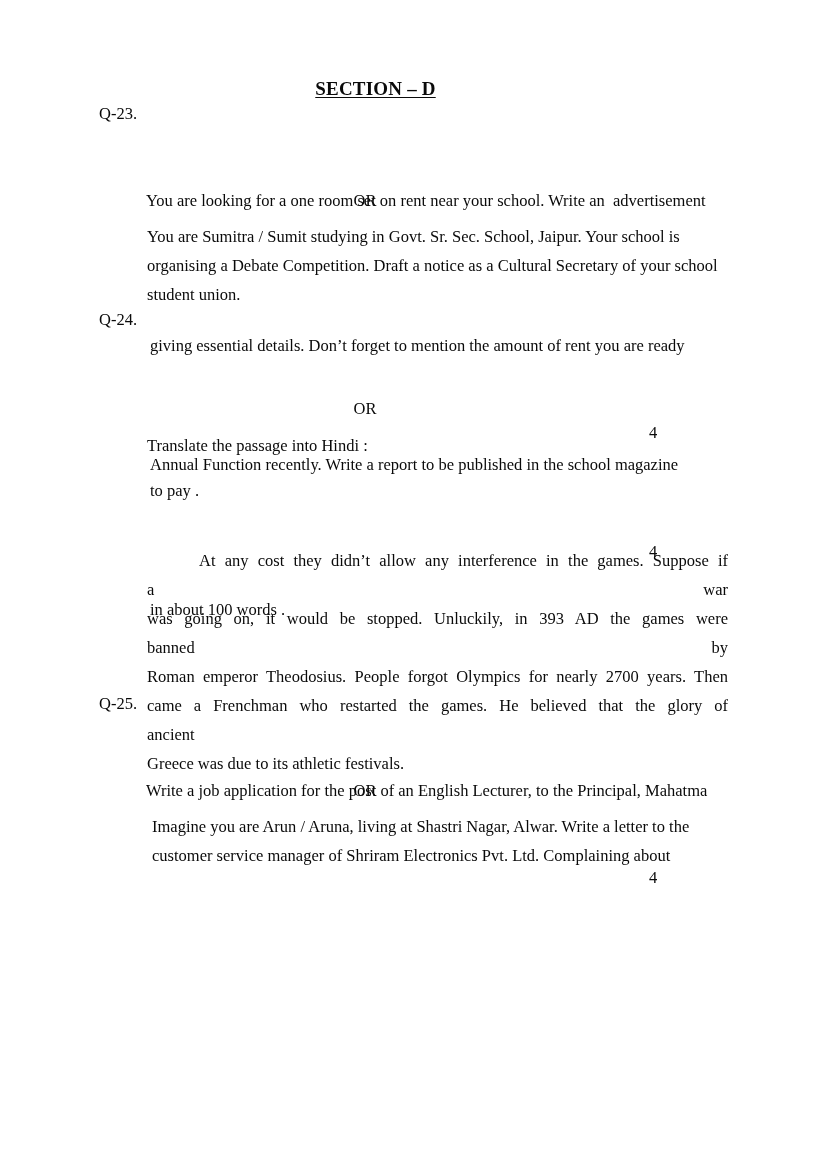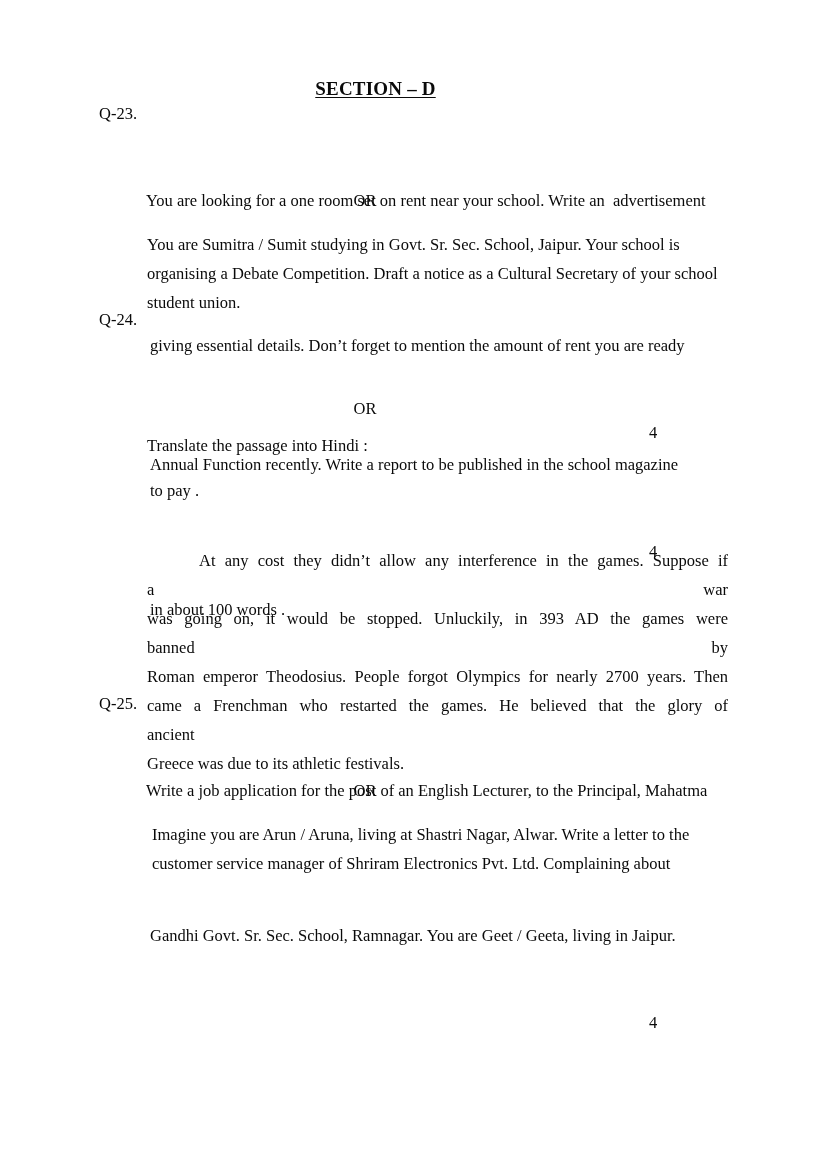--- a/index.html
+++ b/index.html
@@ -85,21 +85,20 @@
     text-align: center;
     font-size: 16.5px;
     line-height: 29px;
   }
 
   
   .alt-block {
     position: absolute;
     left: 147px;
     width: 590px;
-    margin-top: 8px;
   }
   .alt-line {
     font-size: 16.5px;
     line-height: 29px;
     white-space: pre;
   }
 
   
   .passage-intro {
     position: absolute;
@@ -187,23 +186,20 @@
     <span class="jline">came  a  Frenchman  who  restarted  the  games.  He  believed  that  the  glory  of  ancient</span>
     <span class="jline tail">Greece was due to its athletic festivals.</span>
   </div>
 
   <div class="qblock" style="top:689px;">
     <div class="line">
       <span class="qnum">Q-25.</span>
       <span class="qtext">Write a job application for the post of an English Lecturer, to the Principal, Mahatma</span>
     </div>
     <div class="line">
-      <span class="qtext indent">Gandhi Govt. Sr. Sec. School, Ramnagar. You are Geet / Geeta, living in Jaipur.</span>
-    </div>
-    <div class="line">
       <span class="qtext indent">&nbsp;</span>
       <span class="marks">4</span>
     </div>
   </div>
 
   <div class="or-sep" style="top:776px;">OR</div>
 
   <div class="alt-block" style="top:812px;left:152px;">
     <div class="alt-line">Imagine you are Arun / Aruna, living at Shastri Nagar, Alwar. Write a letter to the</div>
     <div class="alt-line">customer service manager of Shriram Electronics Pvt. Ltd. Complaining about</div>

